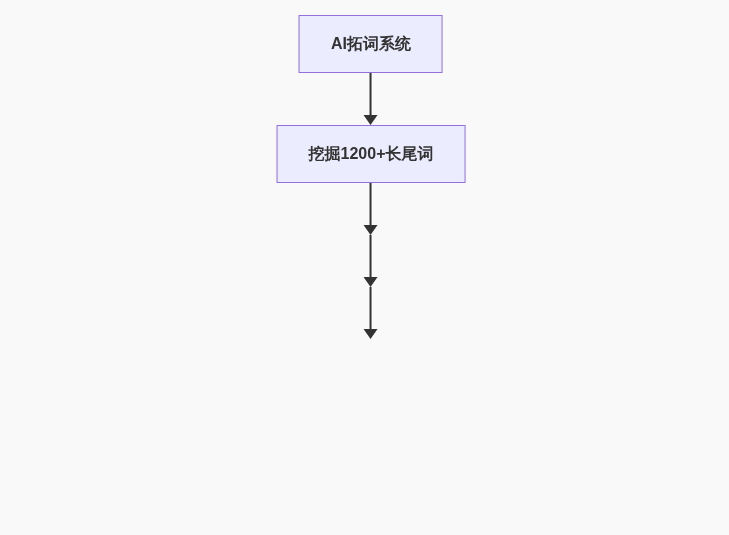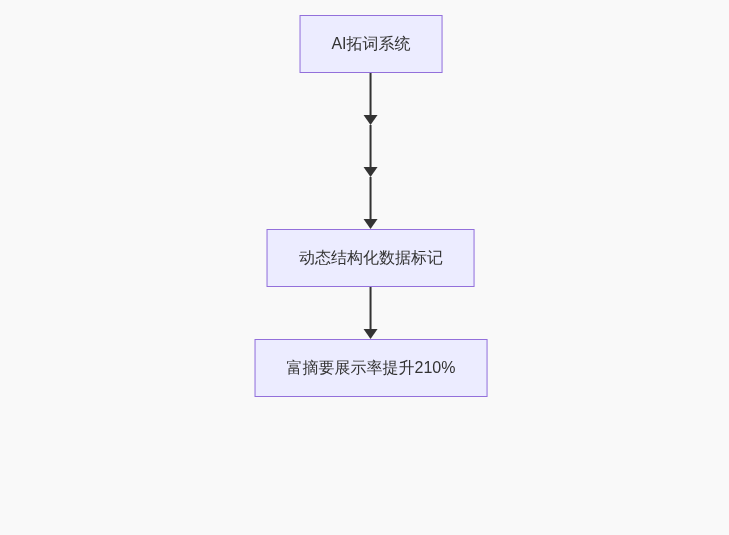--- a/index.html
+++ b/index.html
@@ -26,20 +26,21 @@
   .node {
     background: var(--node-fill, #ECECFF);
     border: 1px solid var(--node-border, #9370DB);
     color: var(--text, #333333);
     font-size: 16px;
     line-height: 20px;
     padding: 18px 31px;
     text-align: center;
     white-space: nowrap;
     box-sizing: border-box;
+    font-weight: bold;
   }
   .edge {
     display: flex;
     flex-direction: column;
     align-items: center;
     height: 52px;
   }
   .edge .line {
     width: 2px;
     flex: 1;
@@ -60,38 +61,35 @@
 
   <div class="node">
     <span>AI拓词系统</span>
   </div>
 
   <div class="edge">
     <div class="line"></div>
     <div class="arrowhead"></div>
   </div>
 
+  <div class="node">
+    <span>挖掘1200+长尾词</span>
+  </div>
 
   <div class="edge">
     <div class="line"></div>
     <div class="arrowhead"></div>
   </div>
 
 
   <div class="edge">
     <div class="line"></div>
     <div class="arrowhead"></div>
   </div>
 
-  <div class="node">
-    <span>动态结构化数据标记</span>
-  </div>
 
   <div class="edge">
     <div class="line"></div>
     <div class="arrowhead"></div>
   </div>
 
-  <div class="node">
-    <span>富摘要展示率提升210%</span>
-  </div>
 
 </div>
 
 </body></html>

